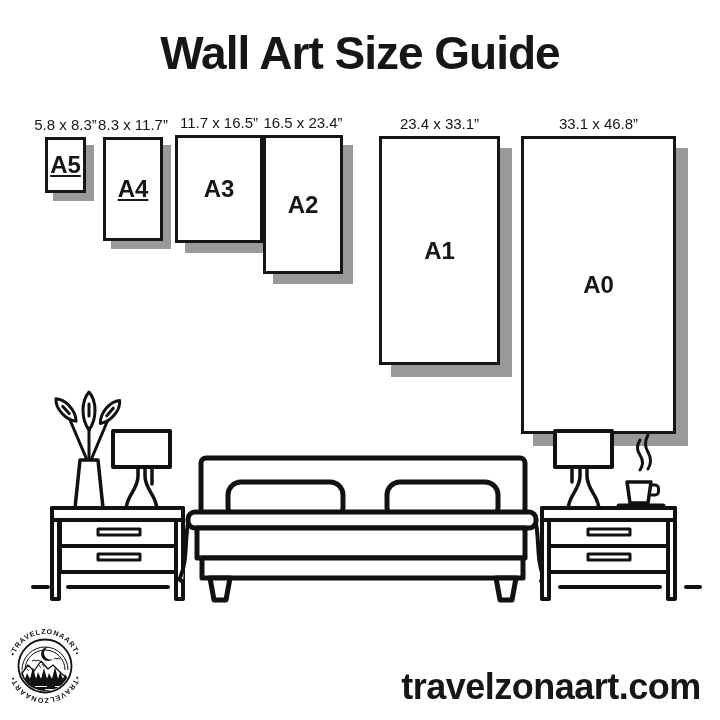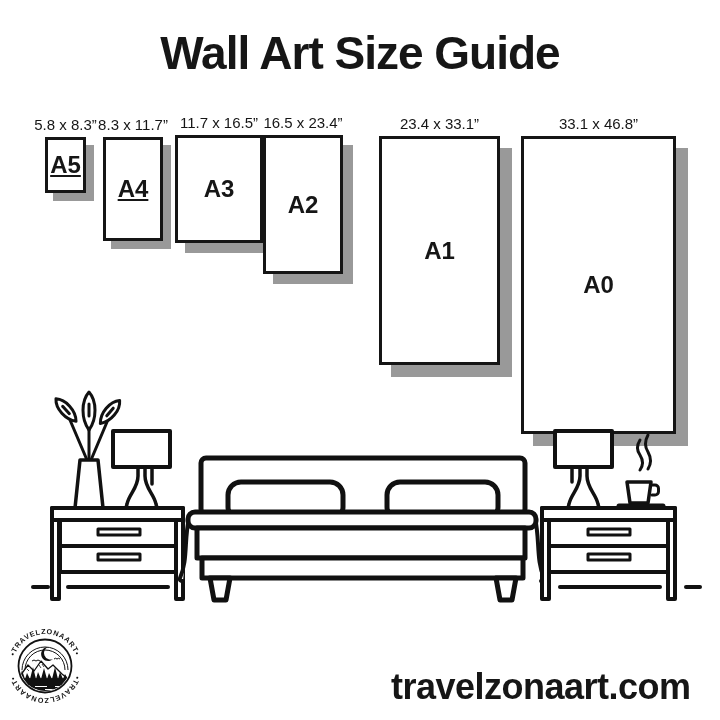--- a/index.html
+++ b/index.html
@@ -20,21 +20,21 @@
     width:100%;height:100%;box-sizing:border-box;background:#fff;
     border:3px solid #151515;display:flex;align-items:center;justify-content:center;
     font-size:24px;font-weight:bold;color:#161616;
   }
   .s8{box-shadow:8px 8px 0 #999;text-decoration:underline;}
   .s10{box-shadow:10px 10px 0 #999;}
   .s12{box-shadow:12px 12px 0 #999;text-align:center;}
   .bedroom{position:absolute;left:0;top:378px;}
   .logo{position:absolute;left:1px;top:621px;}
   .website{
-    position:absolute;left:391px;top:666px;width:320px;
+    position:absolute;left:391px;top:666px;width:320px;text-align:center;
     font-size:36px;font-weight:bold;color:#161616;letter-spacing:-0.5px;
   }
   .ring-text{font-size:7.2px;font-weight:bold;letter-spacing:0.8px;fill:#111;}
 </style>
 </head>
 <body>
 
 <div class="canvas">
 
   <h1 class="title">Wall Art Size Guide</h1>

